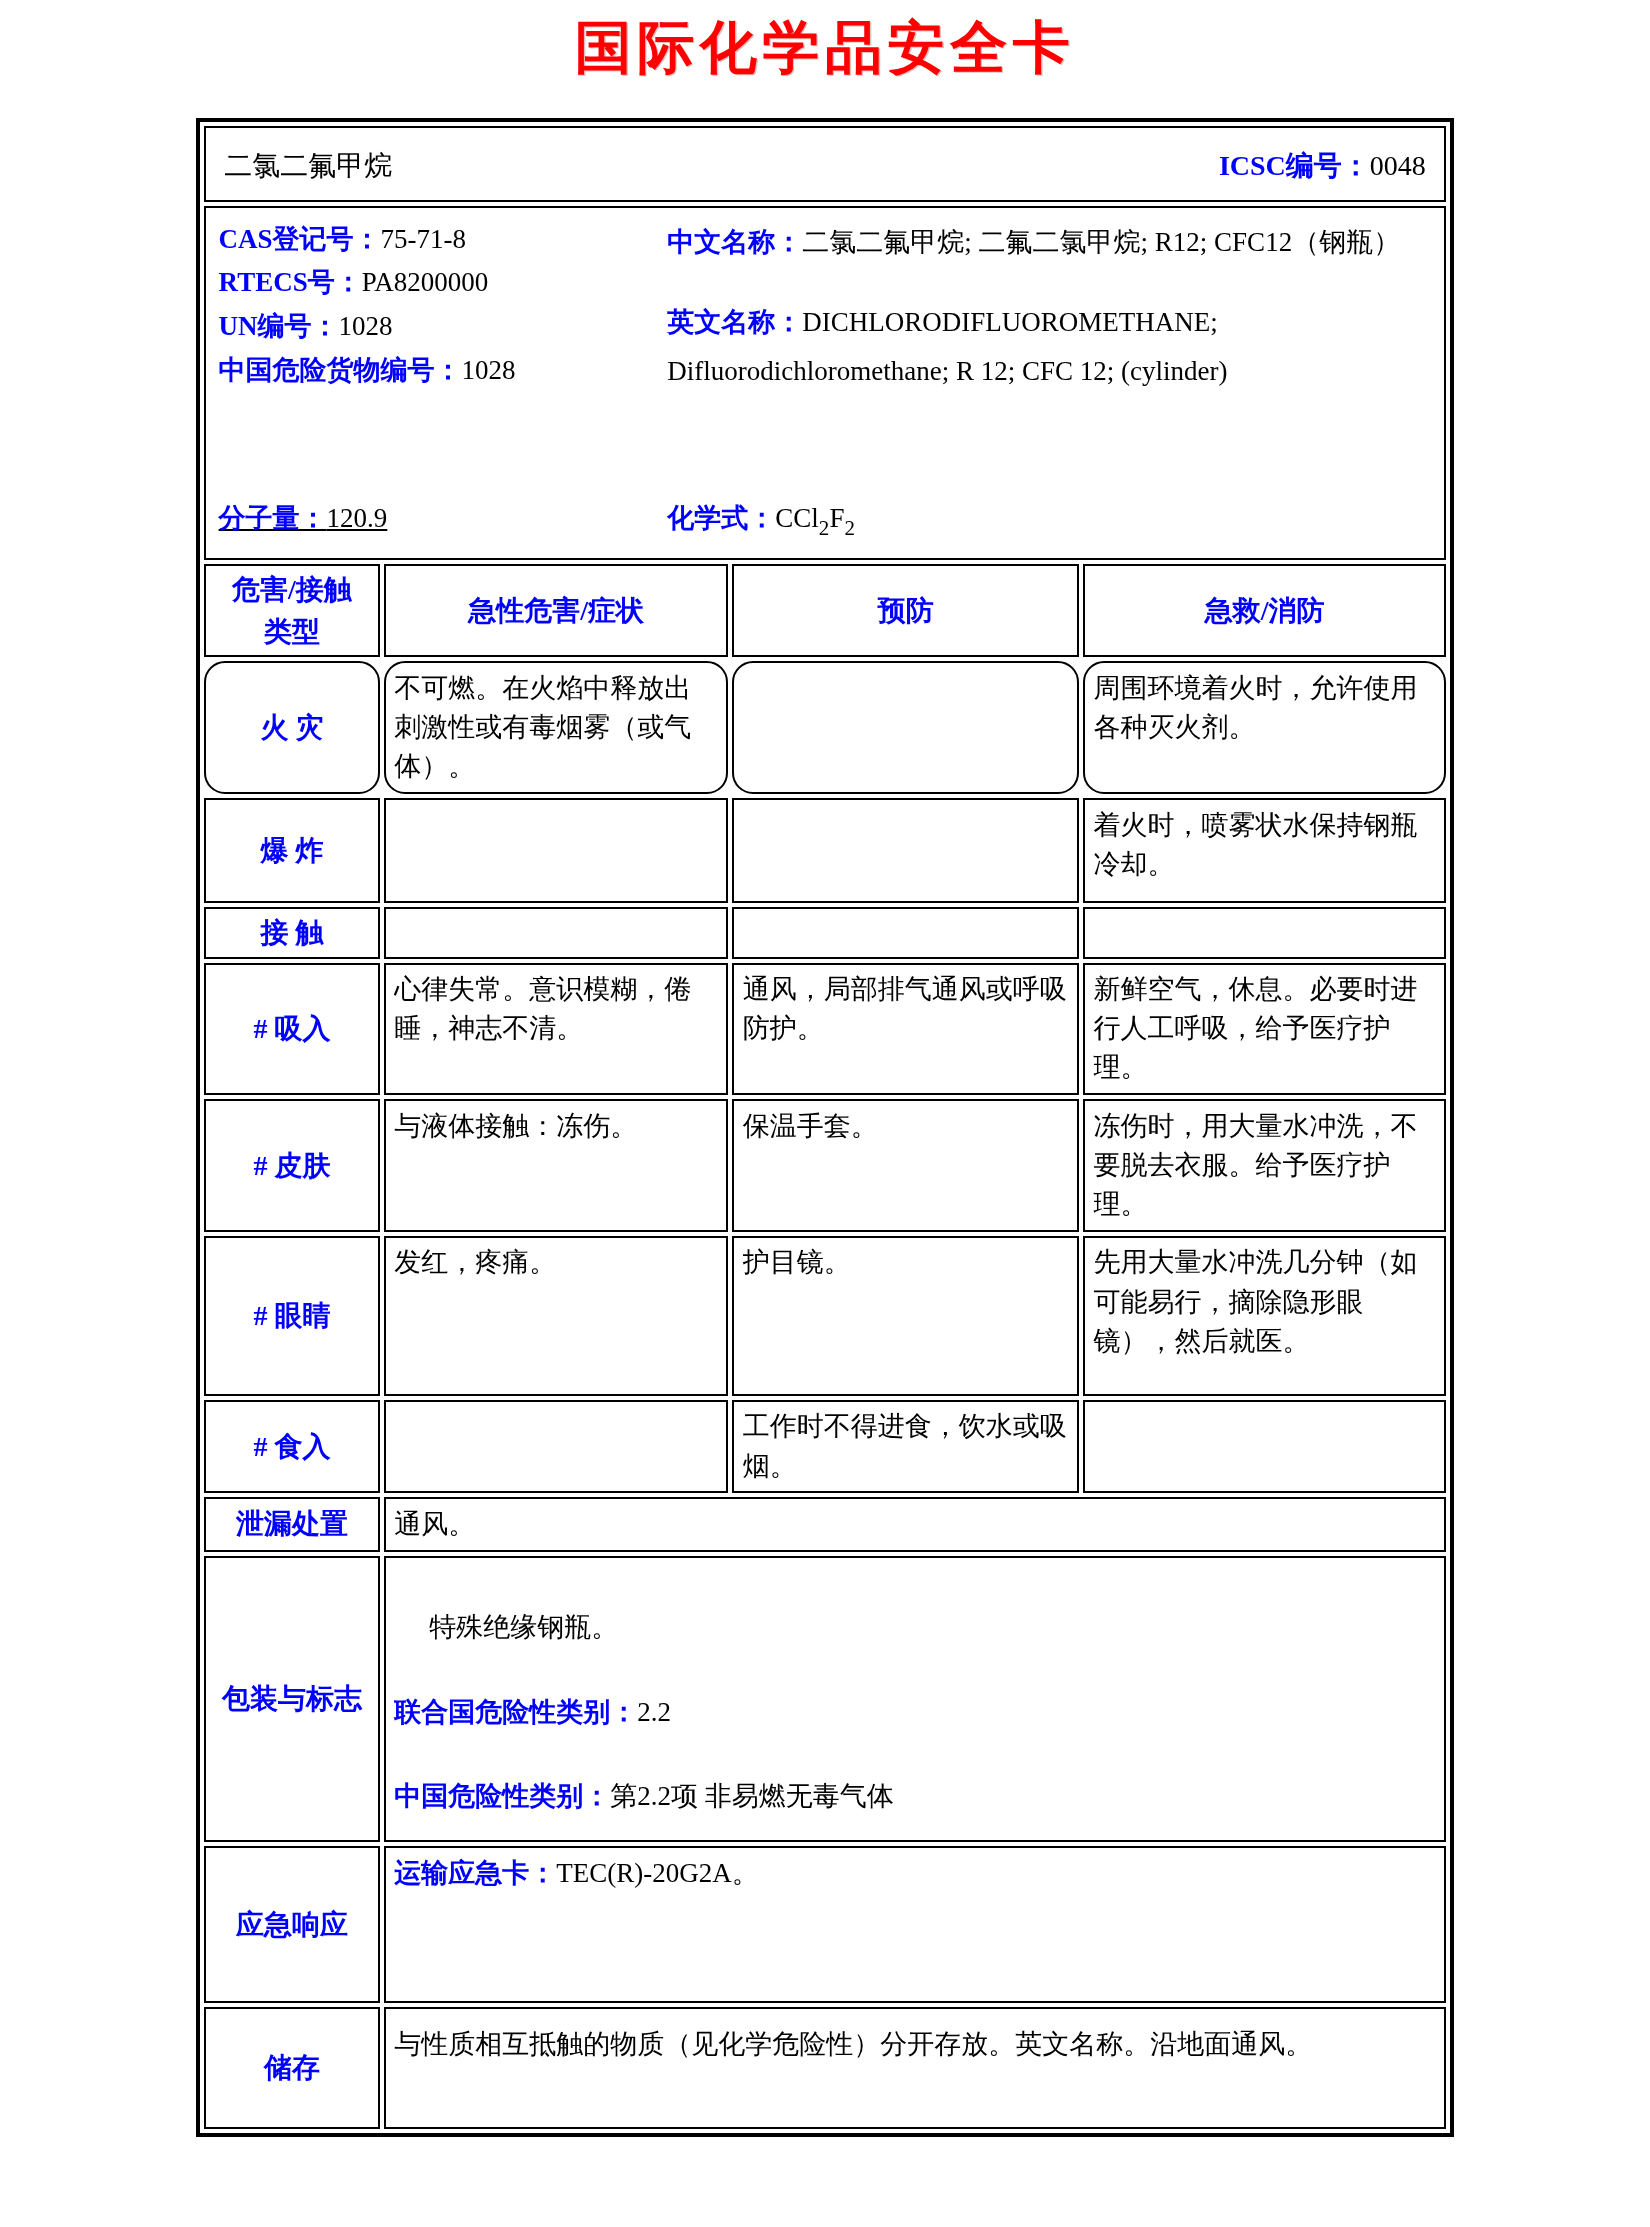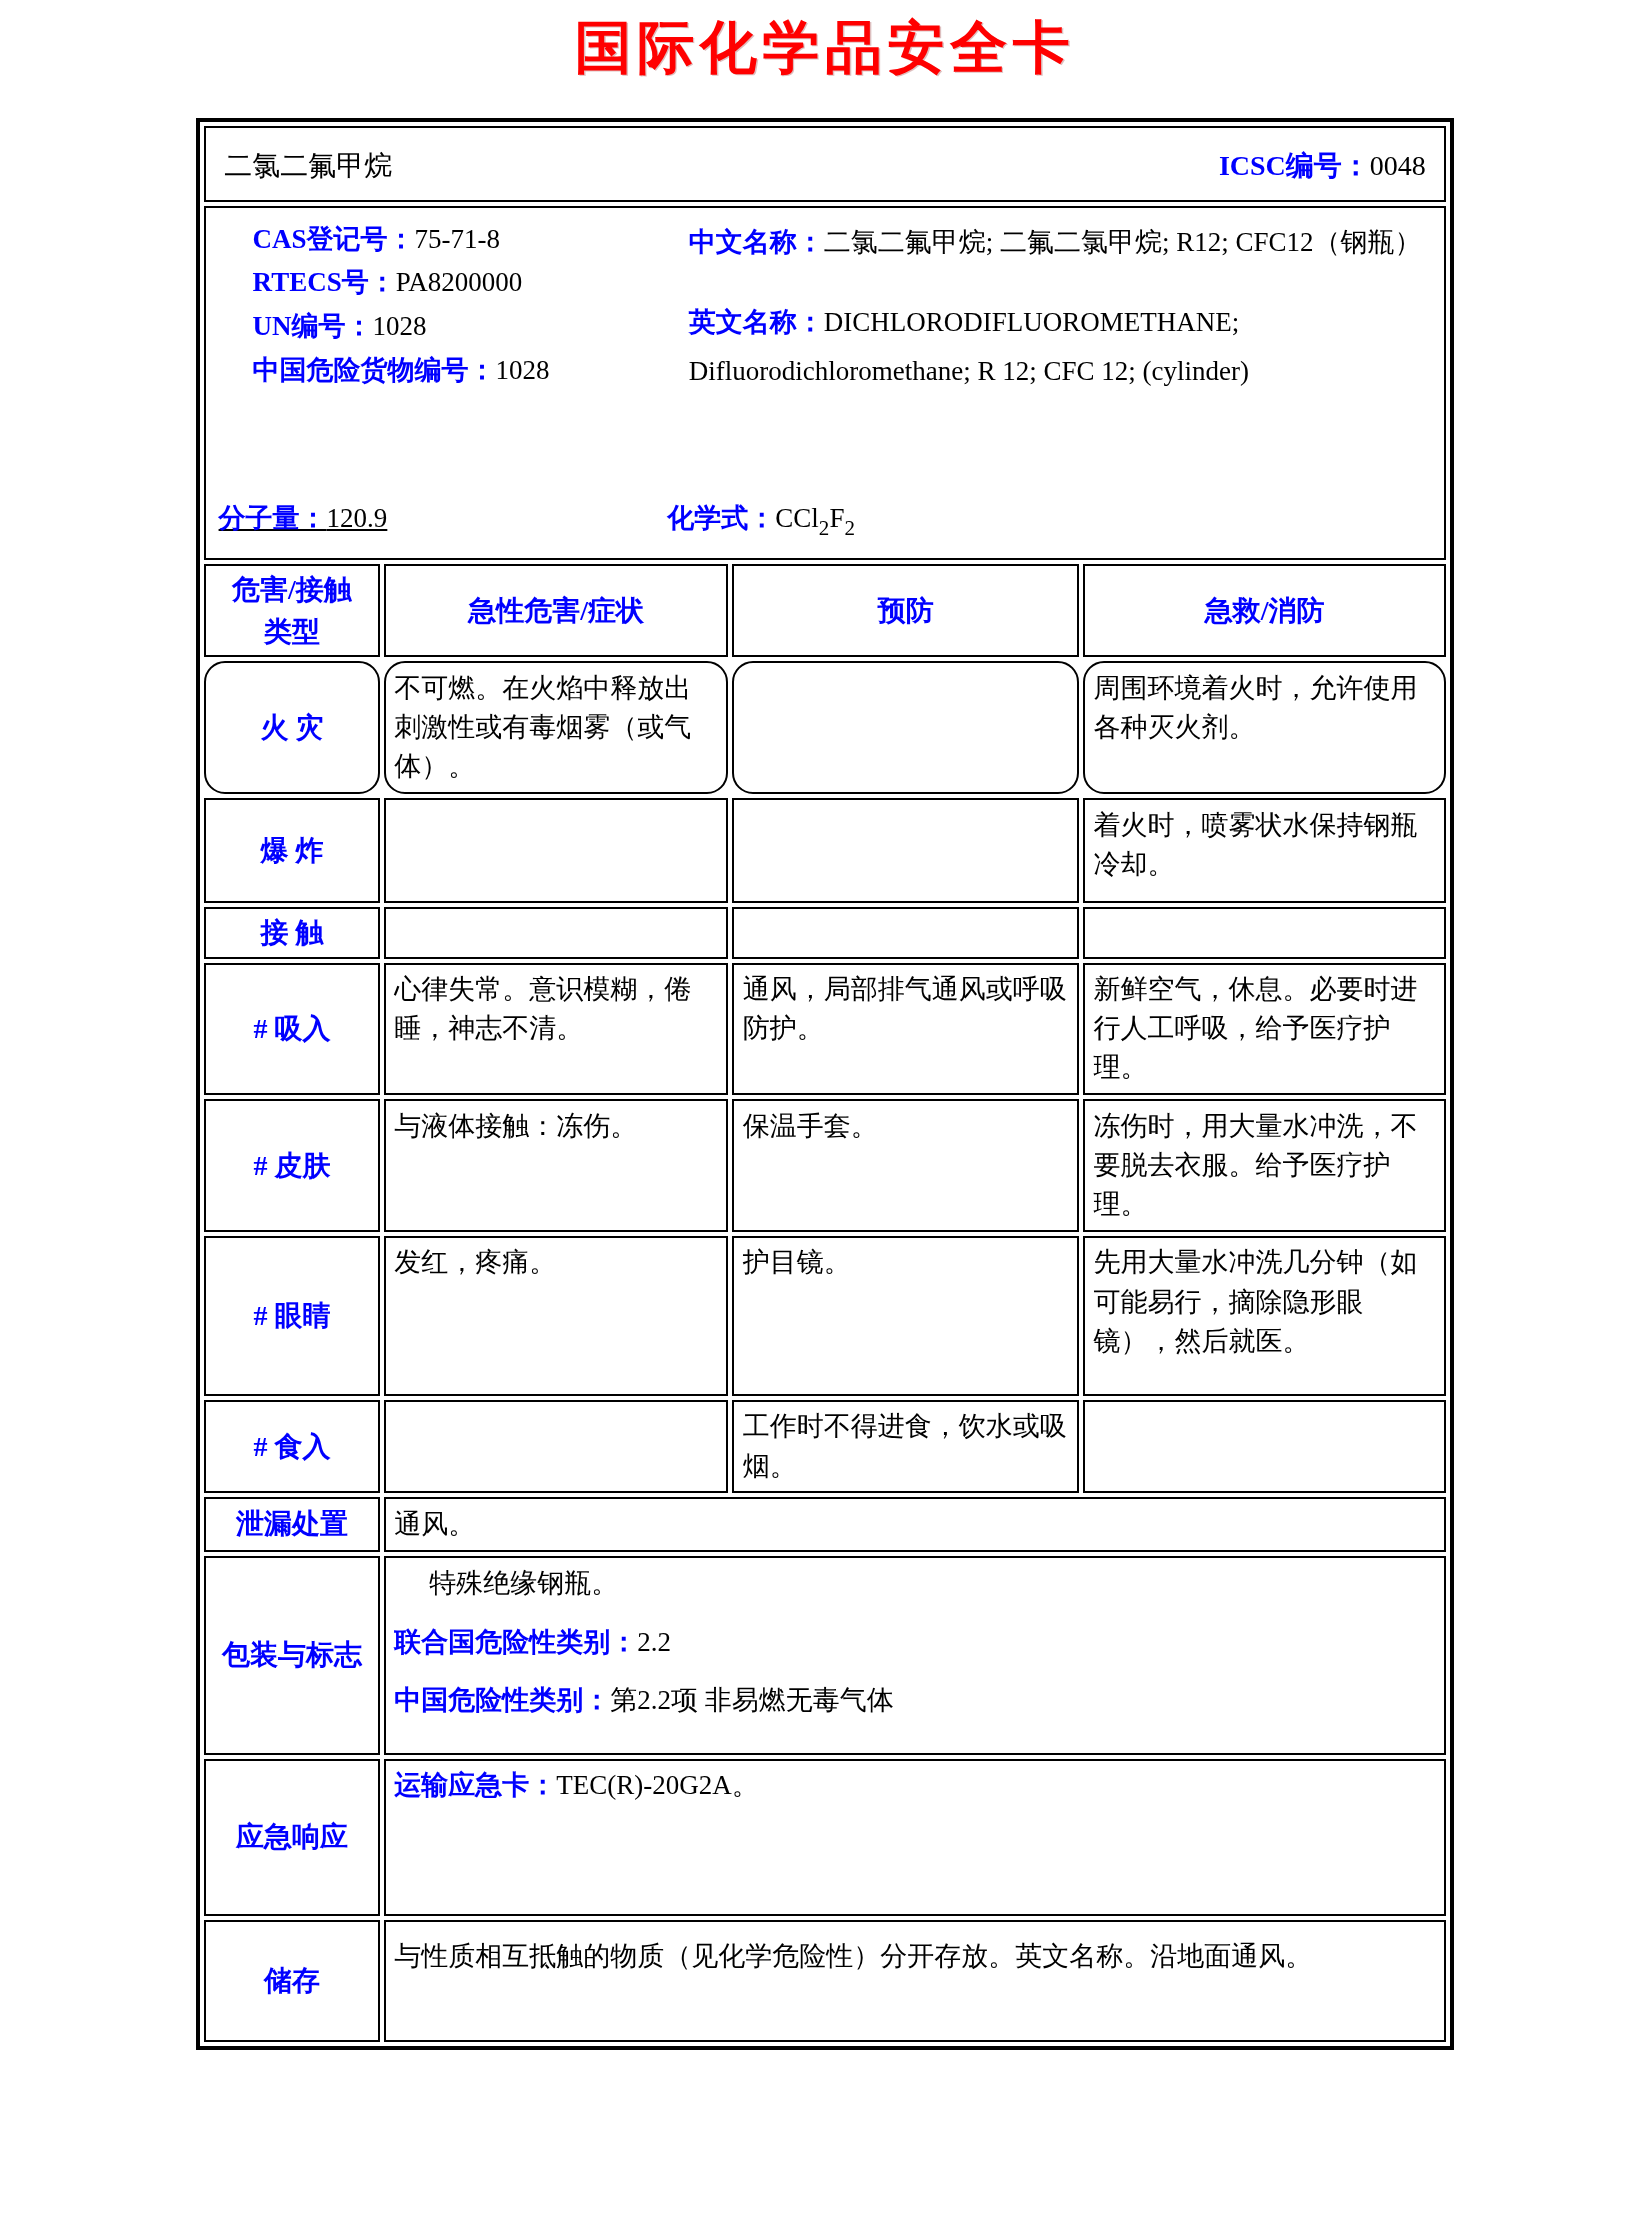--- a/index.html
+++ b/index.html
@@ -58,34 +58,34 @@
   .r-eye td{height:160px;}
   .r-ing td{height:72px;}
   .r-spill td{height:41px;}
   .r-pack td{height:199px;}
   .r-emer td{height:157px;}
   .r-stor td{height:122px;}
   
   .row1{display:flex;justify-content:space-between;align-items:flex-start;padding:12.6px 9.8px 0 9.8px;font-size:28px;}
   
   .id-wrap{display:flex;flex-direction:column;height:100%;padding:4.2px 4.2px 1.4px 4.2px;}
-  .id-grid{display:flex;flex:1 1 auto;margin-left:34px;}
+  .id-grid{display:flex;flex:1 1 auto;}
   .id-left{width:37%;padding-right:14px;}
   .id-right{width:63%;}
   .id-field{line-height:1.62;}
   .id-right p{line-height:1.8;}
   .en-block{margin-top:32px;}
   .mw-line{display:flex;margin-top:auto;padding-bottom:7px;}
   .mw-left{width:37%;text-decoration:underline;}
   .mw-right{width:63%;}
   sub{font-size:0.78em;vertical-align:-0.38em;}
   
   .sec-content{vertical-align:top;}
   .v-mid{vertical-align:middle;}
-  .pack-line{line-height:1.5;margin-bottom:18px;}
+  .pack-line{line-height:1.5;margin-bottom:18px;margin-top:44px;}
   .pack-indent{padding-left:35px;}
   .storage-text{line-height:2.15;}
 </style>
 </head>
 <body>
 
 <h1 class="title">国际化学品安全卡</h1>
 
 <div class="card">
   <table class="main">

